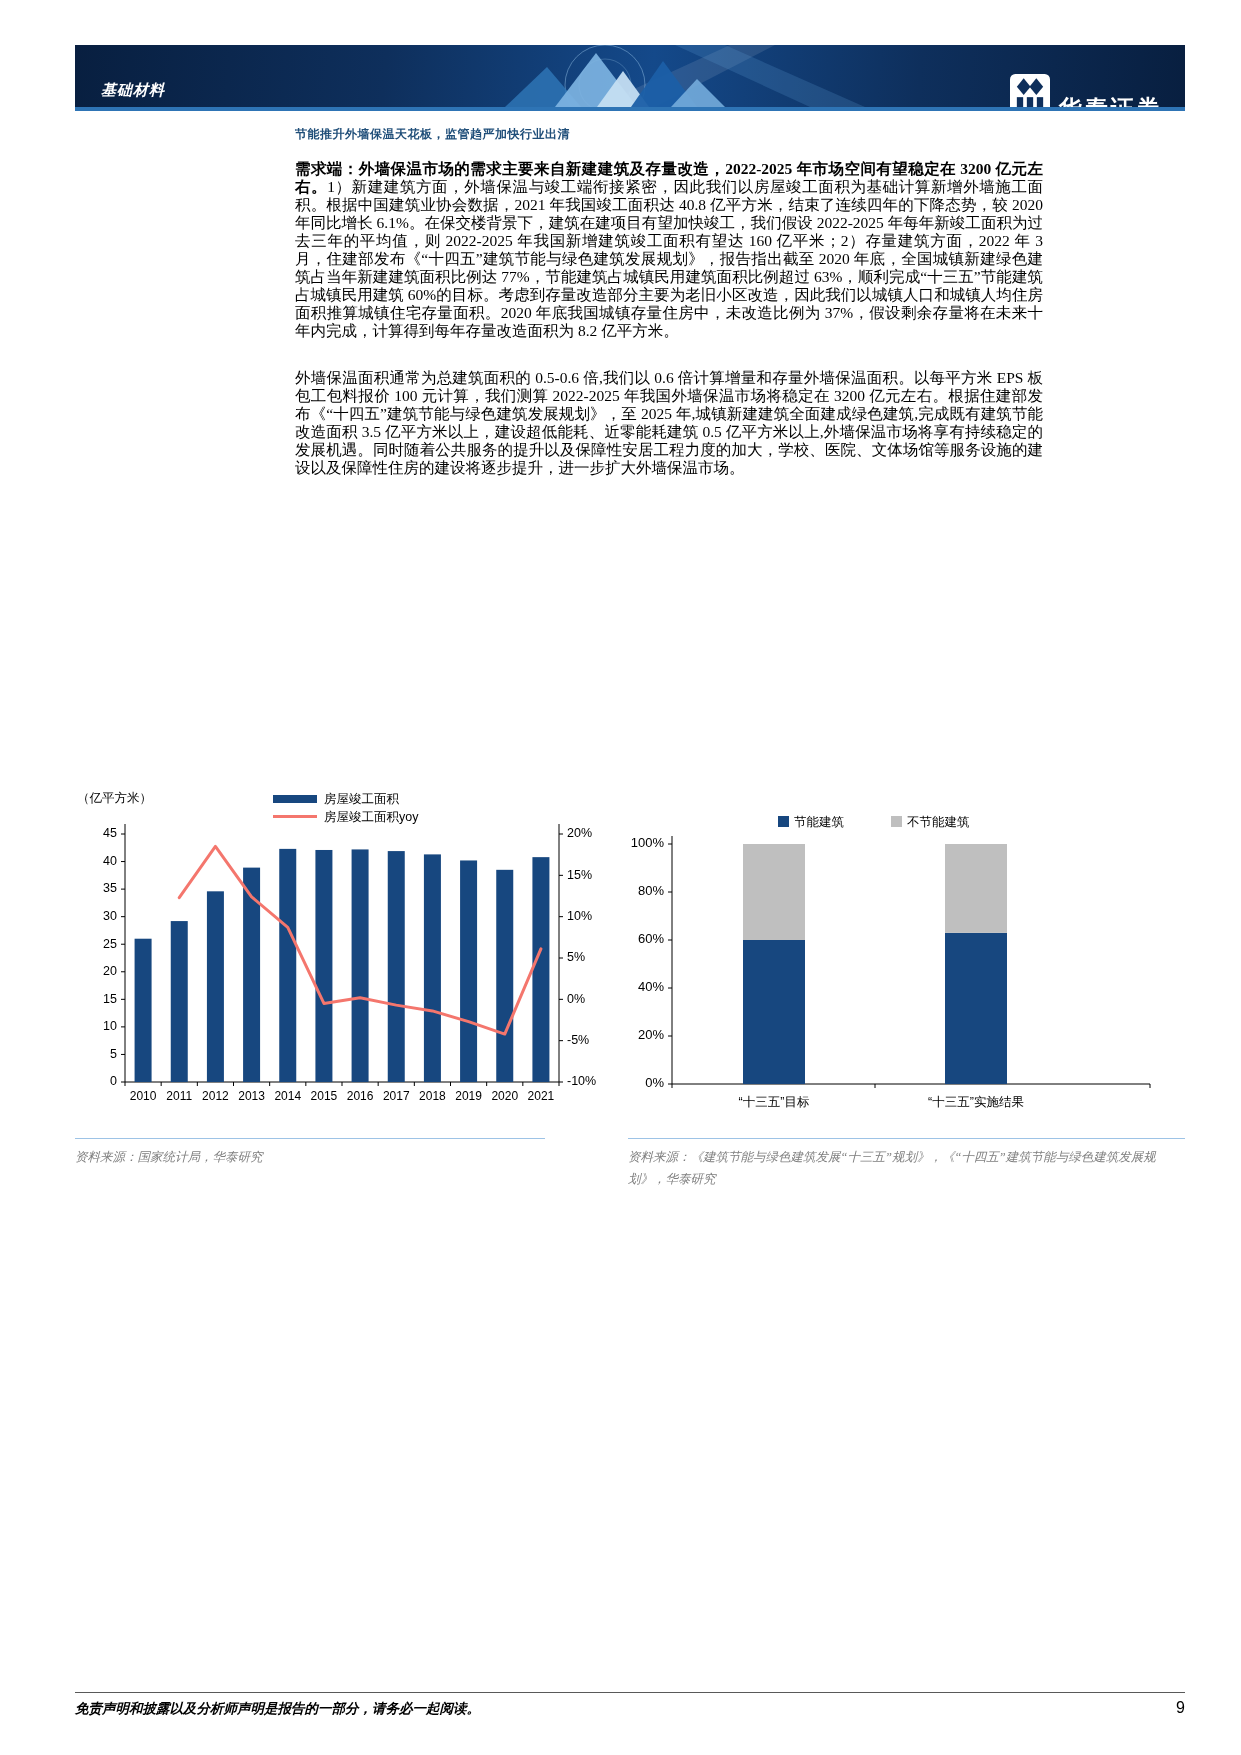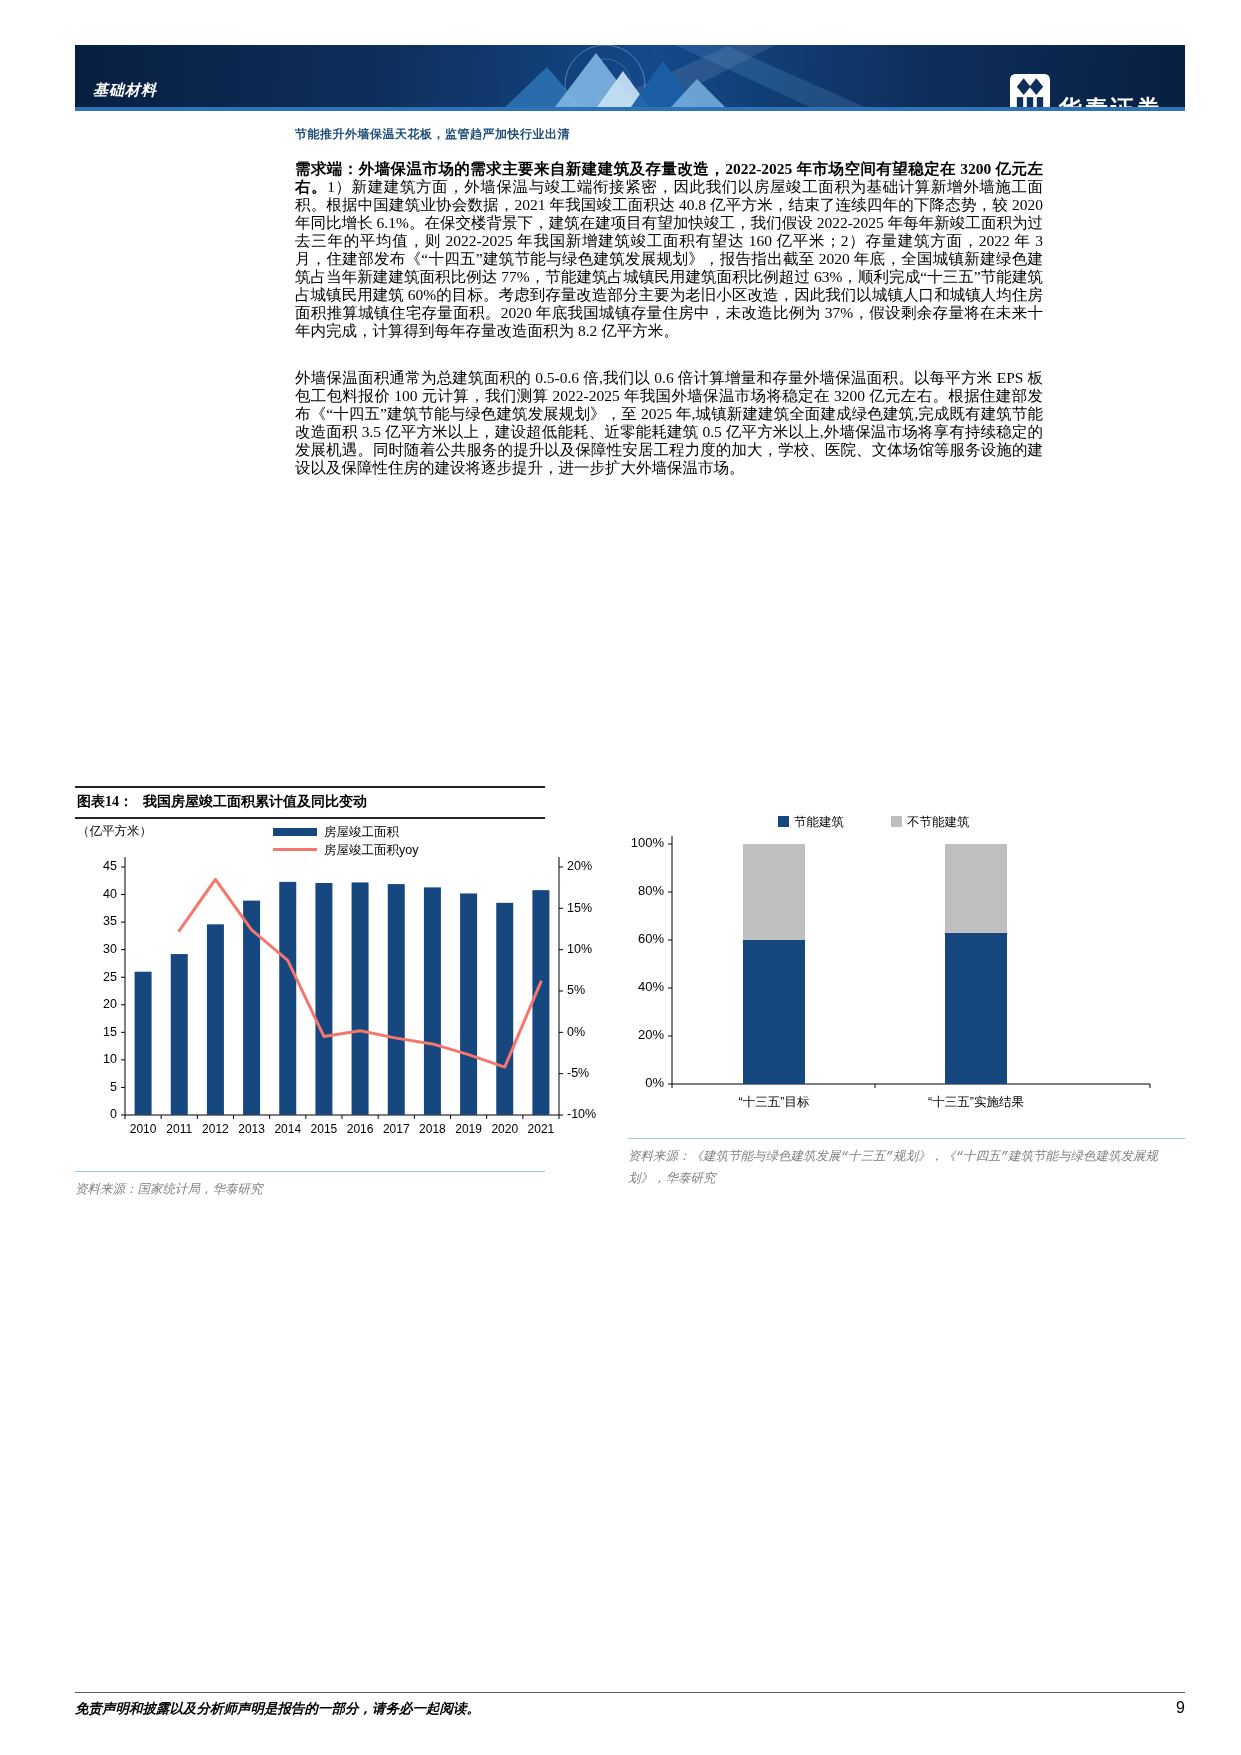--- a/index.html
+++ b/index.html
@@ -8,21 +8,21 @@
     font-family:"Liberation Sans","DejaVu Sans",sans-serif;color:#000;
   }
   
   .banner{
     position:absolute;left:75px;top:45px;width:1110px;height:62px;overflow:hidden;
     background:linear-gradient(95deg,#081F40 0%,#0E2F5C 28%,#14498A 52%,#0E2F5C 76%,#081F40 100%);
   }
   .banner-strip{position:absolute;left:75px;top:107px;width:1110px;height:4px;background:#2E74B5;}
   .banner-decor{position:absolute;left:0;top:0;width:1110px;height:62px;}
   .category{
-    position:absolute;left:18px;bottom:7px;color:#fff;font-style:italic;font-weight:bold;
+    position:absolute;left:26px;bottom:7px;color:#fff;font-style:italic;font-weight:bold;
     font-size:15px;font-family:"Liberation Serif","DejaVu Serif",serif;letter-spacing:1px;
   }
   .brand{position:absolute;right:14px;top:11px;display:flex;align-items:center;gap:9px;}
   .brand-text{display:flex;flex-direction:column;}
   .brand-text .cn{color:#fff;font-size:23px;font-weight:bold;letter-spacing:3px;line-height:25px;font-family:"Liberation Serif","DejaVu Serif",serif;margin-top:40px;}
   .brand-text .en{color:#fff;font-size:8.5px;letter-spacing:1.7px;}
   
   .article{position:absolute;left:295px;top:126px;width:748px;}
   .title{
     font-size:12px;color:#1F4E79;font-weight:bold;margin:0 0 17px;
@@ -40,21 +40,21 @@
   .fig-title{
     border-top:2px solid #262626;border-bottom:2px solid #262626;
     padding:5px 2px 6px;font-size:14px;font-weight:bold;color:#000;
     font-family:"Liberation Serif","DejaVu Serif",serif;
   }
   .fig-title .lbl{margin-right:10px;}
   .fig-chart{height:352px;}
   .fig-chart svg{display:block;overflow:visible;}
   .fig-source{
     border-top:1px solid #9DC3E6;color:#7F7F7F;font-size:12.5px;font-style:italic;
-    font-family:Liberation Mono, monospace;padding-top:7px;line-height:22px;
+    font-family:Liberation Serif, serif;padding-top:7px;line-height:22px;
   }
   
   .footer{
     position:absolute;left:75px;top:1692px;width:1110px;border-top:1px solid #595959;
     display:flex;justify-content:space-between;align-items:flex-start;padding-top:7px;
   }
   .footer .disc{font-size:13.5px;font-style:italic;font-weight:bold;font-family:"Liberation Serif","DejaVu Serif",serif;}
   .footer .pagenum{font-size:16px;line-height:16px;}
 </style>
 </head>
@@ -92,23 +92,20 @@
 
 <div class="article">
   <h1 class="title">节能推升外墙保温天花板，监管趋严加快行业出清</h1>
   <p class="body"><b>需求端：外墙保温市场的需求主要来自新建建筑及存量改造，2022-2025 年市场空间有望稳定在 3200 亿元左右。</b><span>1）新建建筑方面，外墙保温与竣工端衔接紧密，因此我们以房屋竣工面积为基础计算新增外墙施工面积。根据中国建筑业协会数据，2021 年我国竣工面积达 40.8 亿平方米，结束了连续四年的下降态势，较 2020 年同比增长 6.1%。在保交楼背景下，建筑在建项目有望加快竣工，我们假设 2022-2025 年每年新竣工面积为过去三年的平均值，则 2022-2025 年我国新增建筑竣工面积有望达 160 亿平米；2）存量建筑方面，2022 年 3 月，住建部发布《“十四五”建筑节能与绿色建筑发展规划》，报告指出截至 2020 年底，全国城镇新建绿色建筑占当年新建建筑面积比例达 77%，节能建筑占城镇民用建筑面积比例超过 63%，顺利完成“十三五”节能建筑占城镇民用建筑 60%的目标。考虑到存量改造部分主要为老旧小区改造，因此我们以城镇人口和城镇人均住房面积推算城镇住宅存量面积。2020 年底我国城镇存量住房中，未改造比例为 37%，假设剩余存量将在未来十年内完成，计算得到每年存量改造面积为 8.2 亿平方米。</span></p>
   <p class="body"><span>外墙保温面积通常为总建筑面积的 0.5-0.6 倍,我们以 0.6 倍计算增量和存量外墙保温面积。以每平方米 EPS 板包工包料报价 100 元计算，我们测算 2022-2025 年我国外墙保温市场将稳定在 3200 亿元左右。根据住建部发布《“十四五”建筑节能与绿色建筑发展规划》，至 2025 年,城镇新建建筑全面建成绿色建筑,完成既有建筑节能改造面积 3.5 亿平方米以上，建设超低能耗、近零能耗建筑 0.5 亿平方米以上,外墙保温市场将享有持续稳定的发展机遇。同时随着公共服务的提升以及保障性安居工程力度的加大，学校、医院、文体场馆等服务设施的建设以及保障性住房的建设将逐步提升，进一步扩大外墙保温市场。</span></p>
 </div>
 
 <div class="figures">
 
   <div class="fig fig-left">
-    <div class="fig-title">
-      <span class="lbl">图表14：</span><span>我国房屋竣工面积累计值及同比变动</span>
-    </div>
     <div class="fig-chart">
       <svg id="chart14" width="520" height="352" font-family="Liberation Sans, DejaVu Sans, sans-serif" viewBox="0 0 520 352">
           <g>
             <line x1="50" y1="38" x2="50" y2="296" stroke="#000000" stroke-width="1"></line>
             <line x1="484" y1="38" x2="484" y2="296" stroke="#000000" stroke-width="1"></line>
             <line x1="50" y1="296" x2="484" y2="296" stroke="#000000" stroke-width="1"></line>
             <line x1="46" y1="296" x2="50" y2="296" stroke="#000000" stroke-width="1"></line>
             <text x="42" y="296" text-anchor="end" dominant-baseline="middle" font-size="12.5" fill="#000">0</text>
             <line x1="46" y1="268.44444444444446" x2="50" y2="268.44444444444446" stroke="#000000" stroke-width="1"></line>
             <text x="42" y="268.44444444444446" text-anchor="end" dominant-baseline="middle" font-size="12.5" fill="#000">5</text>

